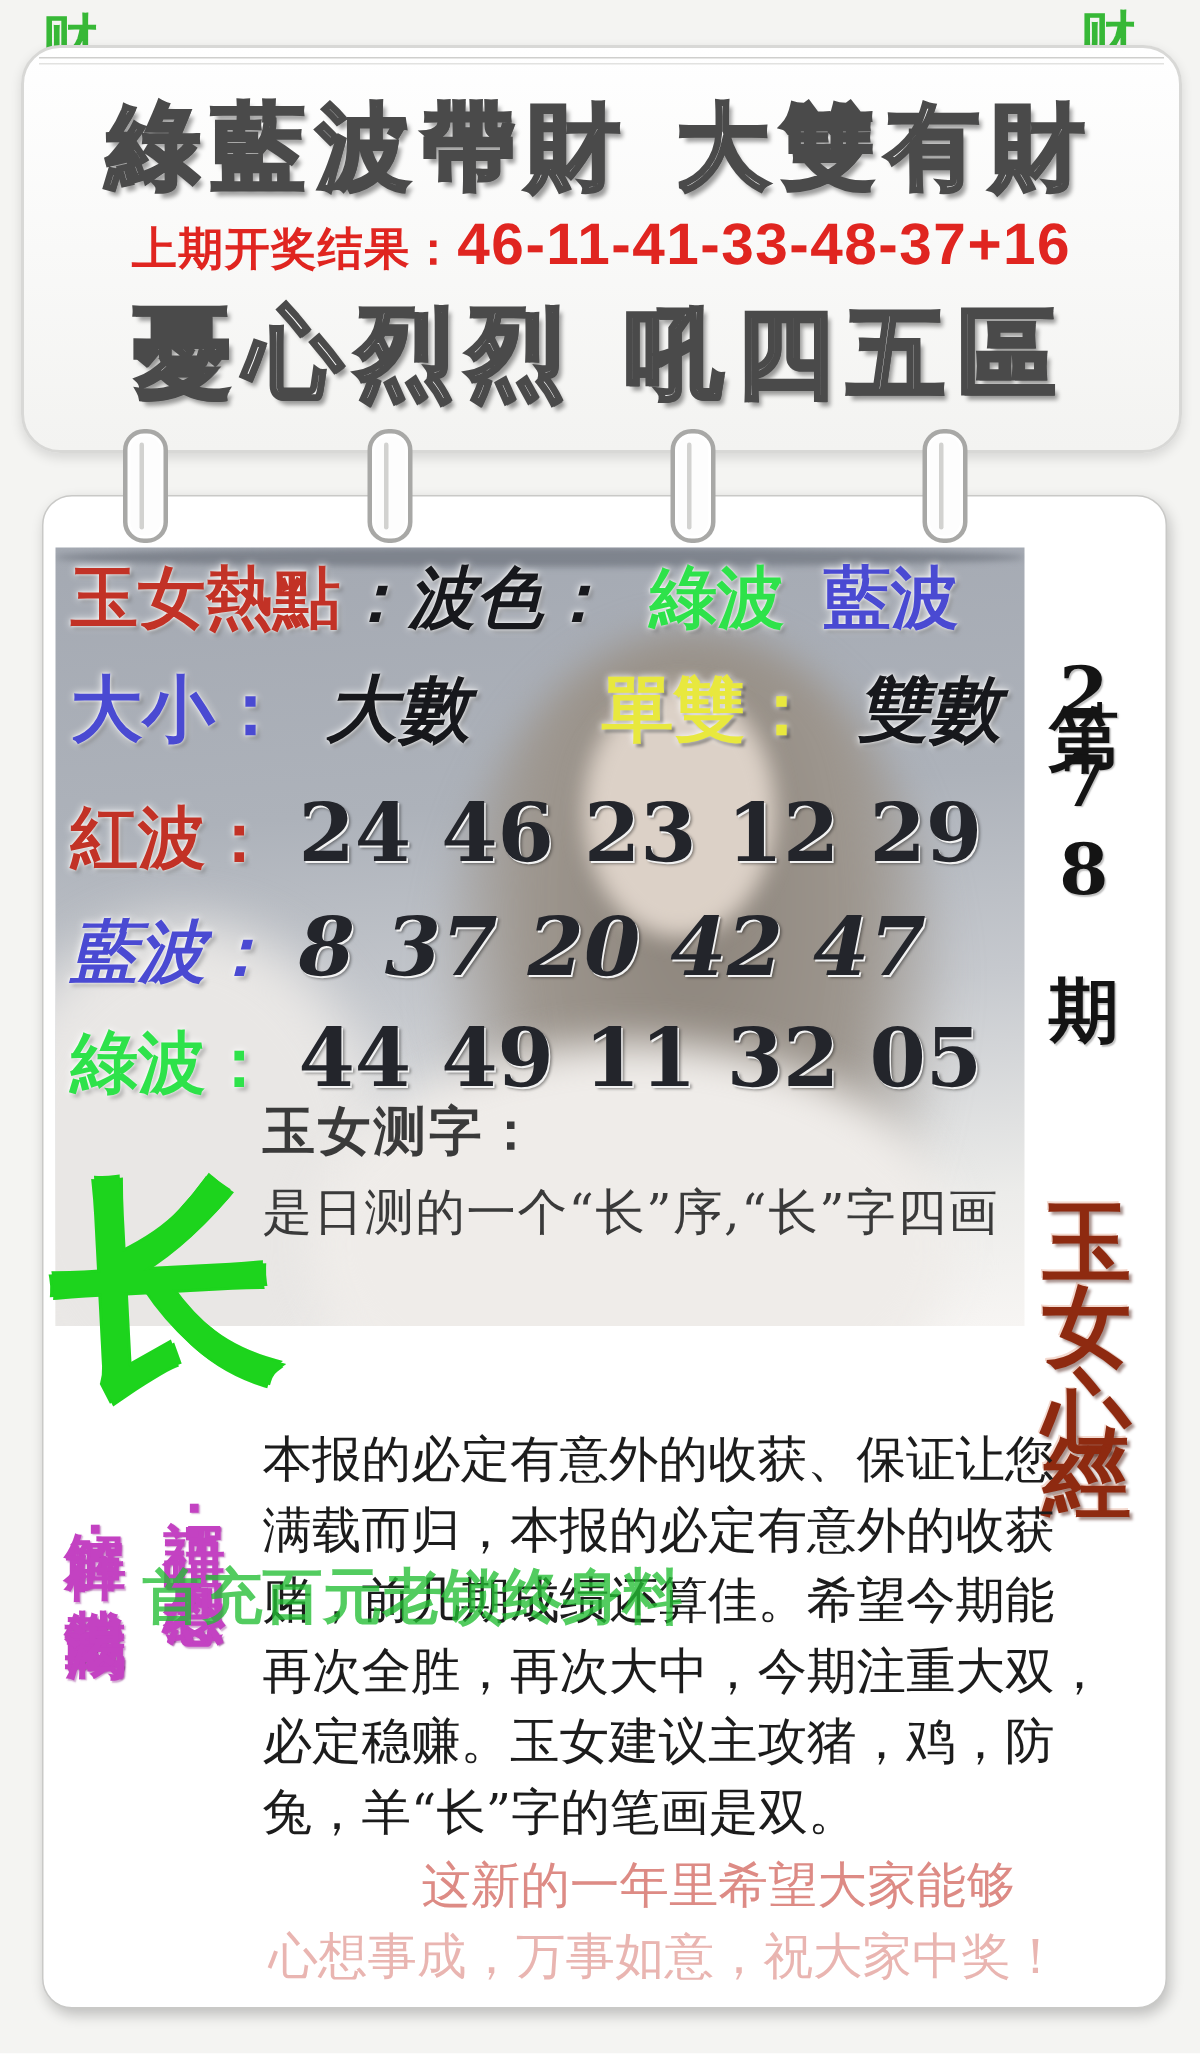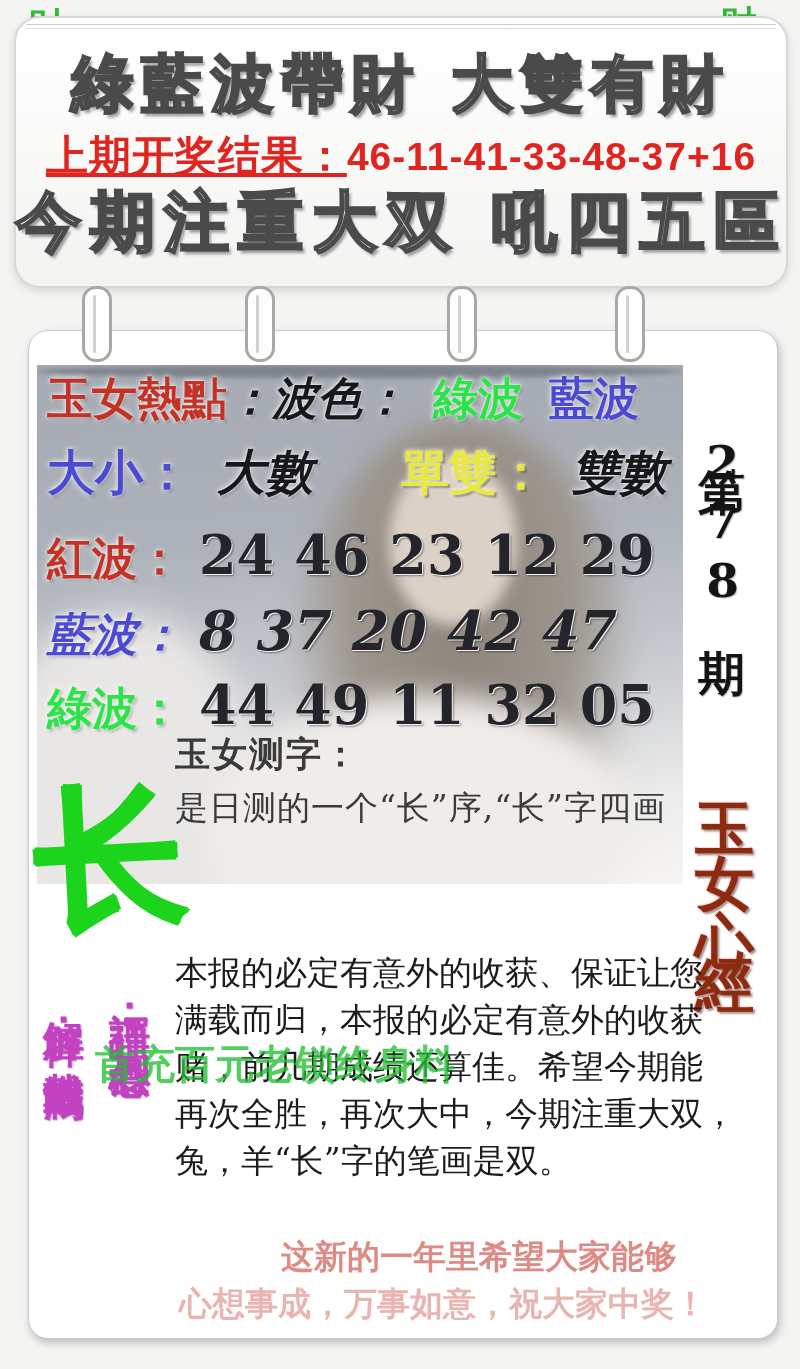--- a/index.html
+++ b/index.html
@@ -6,33 +6,33 @@
   .page{position:relative;width:800px;height:1369px;background:#f4f4f2;overflow:hidden;
         font-family:"DejaVu Sans","Liberation Sans",sans-serif;}
   
   .corner-cai{position:absolute;font-size:37px;font-weight:900;color:#2db52d;opacity:.95;
               font-family:"DejaVu Serif",serif;}
   .corner-cai.left{left:28px;top:2px;}
   .corner-cai.right{left:720px;top:0;}
   .ad-watermark{position:absolute;left:66px;top:706px;font-size:40px;font-weight:900;
                 color:rgba(34,190,51,.78);letter-spacing:0px;z-index:30;white-space:nowrap;}
   
-  .top-card{position:absolute;left:14px;top:16px;width:770px;height:268px;background:linear-gradient(#ffffff,#f3f3f1);
+  .top-card{position:absolute;left:14px;top:30px;width:770px;height:268px;background:linear-gradient(#ffffff,#f3f3f1);
             border:2px solid #d8d8d6;border-radius:26px;box-shadow:0 3px 8px rgba(0,0,0,.12);}
   .top-card::before{content:"";position:absolute;left:10px;right:10px;top:6px;height:3px;
             border-top:1px solid #cfcfcd;border-bottom:1px solid #e2e2e0;}
   .emboss-title{position:absolute;width:100%;text-align:center;white-space:nowrap;
             font-family:"DejaVu Serif","Liberation Serif",serif;font-weight:900;color:#fbfbfb;
             -webkit-text-stroke:2.5px #4a4a4a;
             text-shadow:3px 4px 3px rgba(0,0,0,.38),1px 1px 0 #777;}
   .title1{top:24px;font-size:62px;letter-spacing:8px;}
   .title2{top:160px;font-size:65px;letter-spacing:9px;}
   .result-line{position:absolute;top:110px;width:100%;text-align:center;white-space:nowrap;
             font-weight:bold;color:#e02520;}
-  .result-line .lbl{font-size:42px;letter-spacing:1px;text-decoration:underline;}
+  .result-line .lbl{font-size:30px;letter-spacing:1px;}
   .result-line .nums{font-size:39px;letter-spacing:1px;font-family:"Liberation Sans",sans-serif;}
   
   .ring{position:absolute;top:286px;width:24px;height:70px;background:#fdfdfd;
         border:3px solid #a8a8a6;border-radius:14px;z-index:20;box-shadow:inset 0 0 0 2px #fff;}
   .ring::after{content:"";position:absolute;left:8px;top:6px;bottom:6px;width:3px;
         background:#d2d2d0;border-radius:2px;}
   
   .main-card{position:absolute;left:28px;top:330px;width:748px;height:1007px;background:#fff;
         border:1px solid #c9c9c7;border-radius:20px;box-shadow:2px 4px 9px rgba(0,0,0,.22);overflow:hidden;}
   
@@ -73,21 +73,21 @@
   
   .vcol{position:absolute;writing-mode:vertical-rl;color:#c342c2;font-weight:bold;z-index:6;
         font-family:"DejaVu Serif",serif;text-shadow:1px 1px 1px rgba(120,0,120,.35);}
   .col-jie{left:8px;top:658px;font-size:41px;letter-spacing:3px;height:330px;}
   .col-chan{left:74px;top:650px;font-size:41px;letter-spacing:0px;height:300px;}
   
   .article{position:absolute;left:146px;top:618px;width:512px;z-index:5;color:#1c1c1c;
         font-size:33px;line-height:47px;font-family:"DejaVu Serif","Liberation Serif",serif;}
   .article div{white-space:nowrap;}
   
-  .pink{position:absolute;left:150px;top:902px;width:520px;z-index:5;font-weight:bold;
+  .pink{position:absolute;left:150px;top:902px;width:520px;z-index:5;font-weight:normal;
         font-family:"DejaVu Serif",serif;font-size:33px;line-height:47px;white-space:nowrap;}
   .pink .p1{color:#dd8b85;text-indent:102px;}
   .pink .p2{color:#e6a9a4;opacity:.85;}
   
   .issue{position:absolute;left:662px;top:100px;writing-mode:vertical-rl;text-orientation:upright;
         font-family:"DejaVu Serif","Liberation Serif",serif;font-size:47px;font-weight:bold;color:#141414;
         letter-spacing:4px;text-shadow:1px 1px 1px rgba(0,0,0,.25);}
   .scripture{position:absolute;left:656px;top:425px;writing-mode:vertical-rl;text-orientation:upright;
         font-family:"DejaVu Serif",serif;font-size:59px;font-weight:900;color:#8e2a10;
         letter-spacing:52px;text-shadow:2px 2px 2px rgba(60,10,0,.45),-1px -1px 0 #f3d9cf;}
@@ -98,21 +98,21 @@
 <div class="page">
 
   <div class="corner-cai left">财</div>
   <div class="corner-cai right">财</div>
 
   <div class="top-card">
     <div class="emboss-title title1">綠藍波帶財 大雙有財</div>
     <div class="result-line">
       <span class="lbl">上期开奖结果：</span><span class="nums">46-11-41-33-48-37+16</span>
     </div>
-    <div class="emboss-title title2">今期注重大双 吼四五區</div>
+    <div class="emboss-title title2">憂心烈烈 吼四五區</div>
   </div>
 
   <div class="ring" style="left:82px"></div>
   <div class="ring" style="left:245px"></div>
   <div class="ring" style="left:447px"></div>
   <div class="ring" style="left:615px"></div>
 
   <div class="main-card">
 
     <div class="photo">
@@ -178,20 +178,21 @@
     <div class="big-char">长</div>
 
     <div class="vcol col-jie">解禪：載饑載渴</div>
     <div class="vcol col-chan">禪語：憂心烈烈</div>
 
     <div class="article">
       <div>本报的必定有意外的收获、保证让您</div>
       <div>满载而归，本报的必定有意外的收获</div>
       <div>赌，前几期成绩还算佳。希望今期能</div>
       <div>再次全胜，再次大中，今期注重大双，</div>
+      <div>必定稳赚。玉女建议主攻猪，鸡，防</div>
       <div>兔，羊“长”字的笔画是双。</div>
     </div>
 
     <div class="ad-watermark">首充百元老锁终身料</div>
 
     <div class="pink">
       <div class="p1">这新的一年里希望大家能够</div>
       <div class="p2">心想事成，万事如意，祝大家中奖！</div>
     </div>
 

